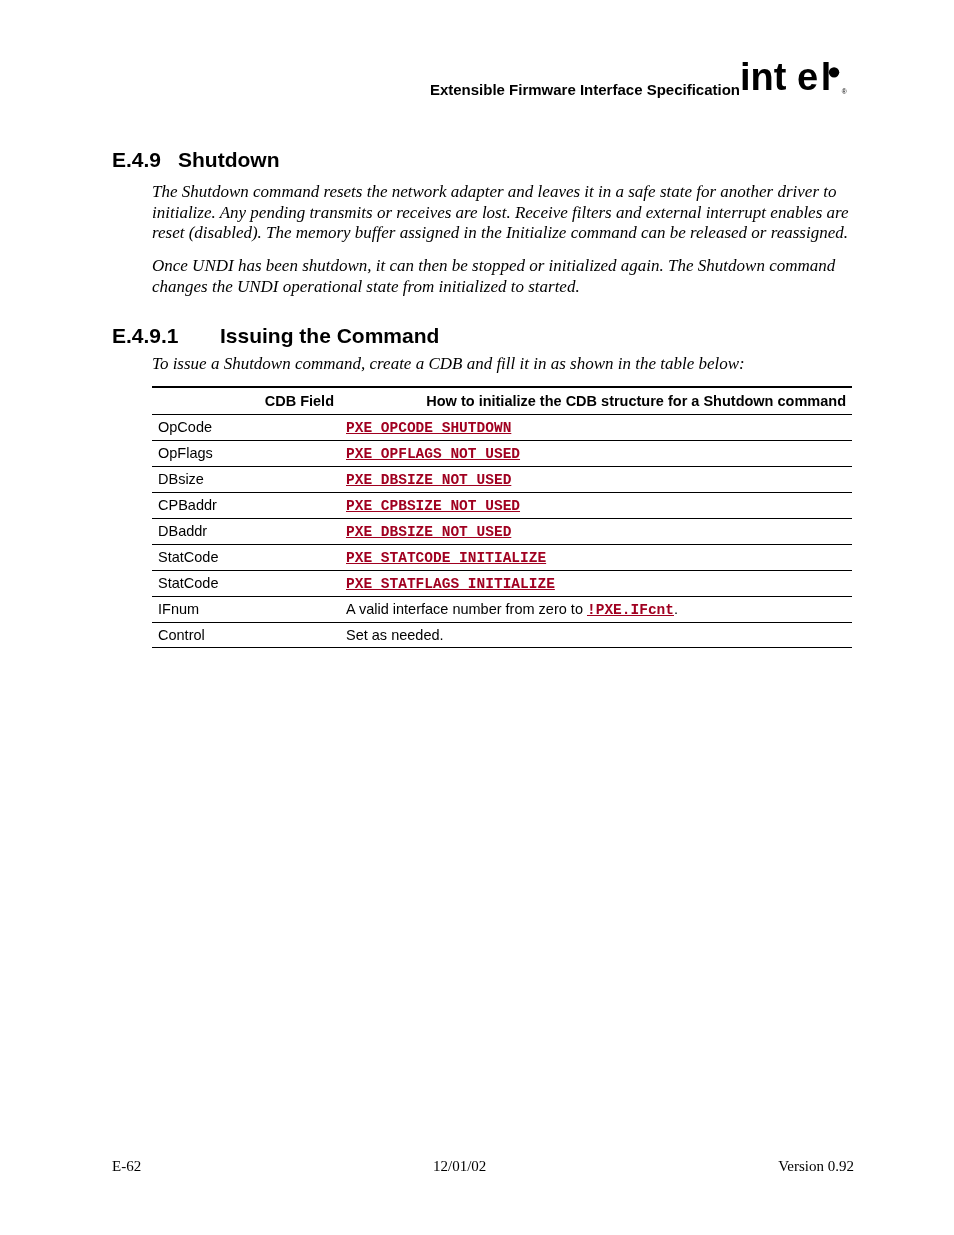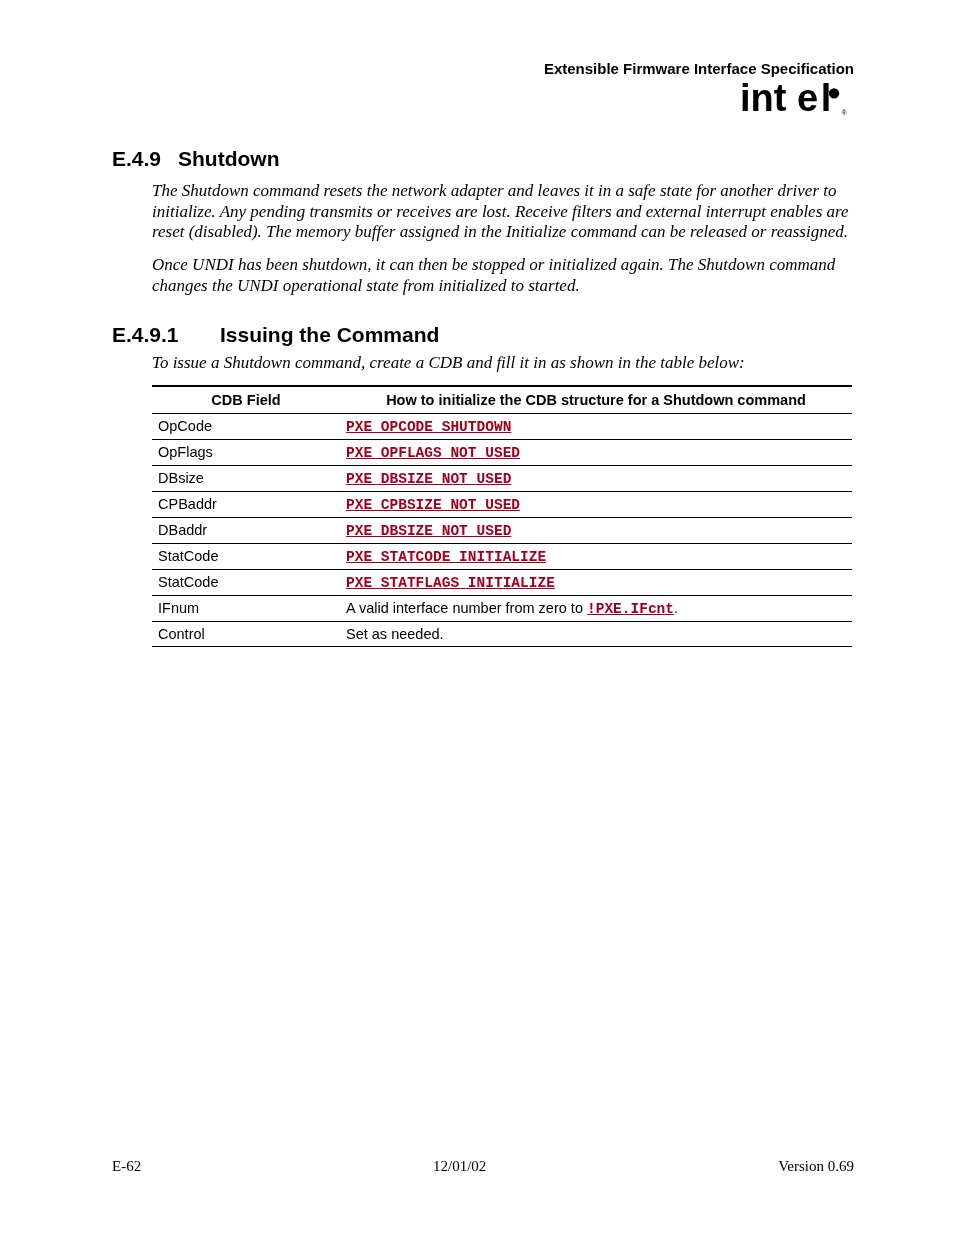--- a/index.html
+++ b/index.html
@@ -17,22 +17,21 @@
     box-sizing: border-box;
     width: 954px;
     height: 1235px;
     padding: 60px 100px 0 112px;
     position: relative;
   }
   .header-row {
     display: flex;
     justify-content: flex-end;
     align-items: flex-end;
-    margin-bottom: 24px;
-    flex-direction: column;
+    margin-bottom: 46px;
   }
   .header-title {
     font-family: Arial, Helvetica, sans-serif;
     font-weight: bold;
     font-size: 15px;
     padding-bottom: 4px;
   }
   h2.sec {
     font-family: Arial, Helvetica, sans-serif;
     font-weight: bold;
@@ -61,21 +60,21 @@
     font-style: italic;
   }
   table.cdb {
     border-collapse: collapse;
     margin-left: 40px;
     width: 700px;
     font-family: Arial, Helvetica, sans-serif;
     font-size: 14.5px;
   }
   table.cdb th {
-    text-align: center;
+    text-align: right;
     font-weight: bold;
     border-top: 2px solid #000;
     border-bottom: 1.5px solid #000;
     padding: 5px 6px 5px 6px;
   }
   table.cdb td {
     border-bottom: 1px solid #000;
     padding: 4px 6px;
     vertical-align: top;
   }
@@ -179,16 +178,16 @@
         <tr>
           <td>Control</td>
           <td><span class="plain">Set as needed.</span></td>
         </tr>
       </tbody>
   </table>
 
   <div class="footer">
     <span>E-62</span>
     <span>12/01/02</span>
-    <span>Version 0.69</span>
+    <span>Version 0.92</span>
   </div>
 
 </div>
 
 </body></html>

